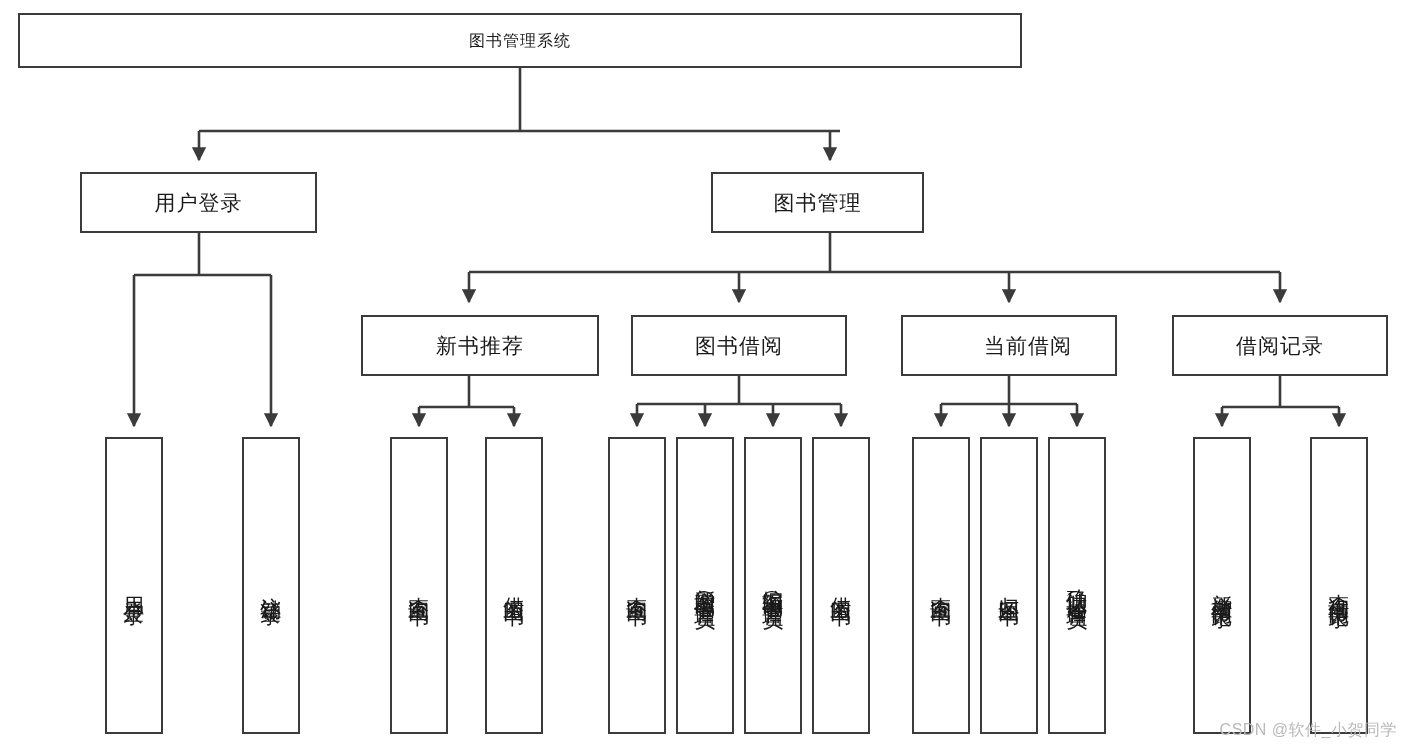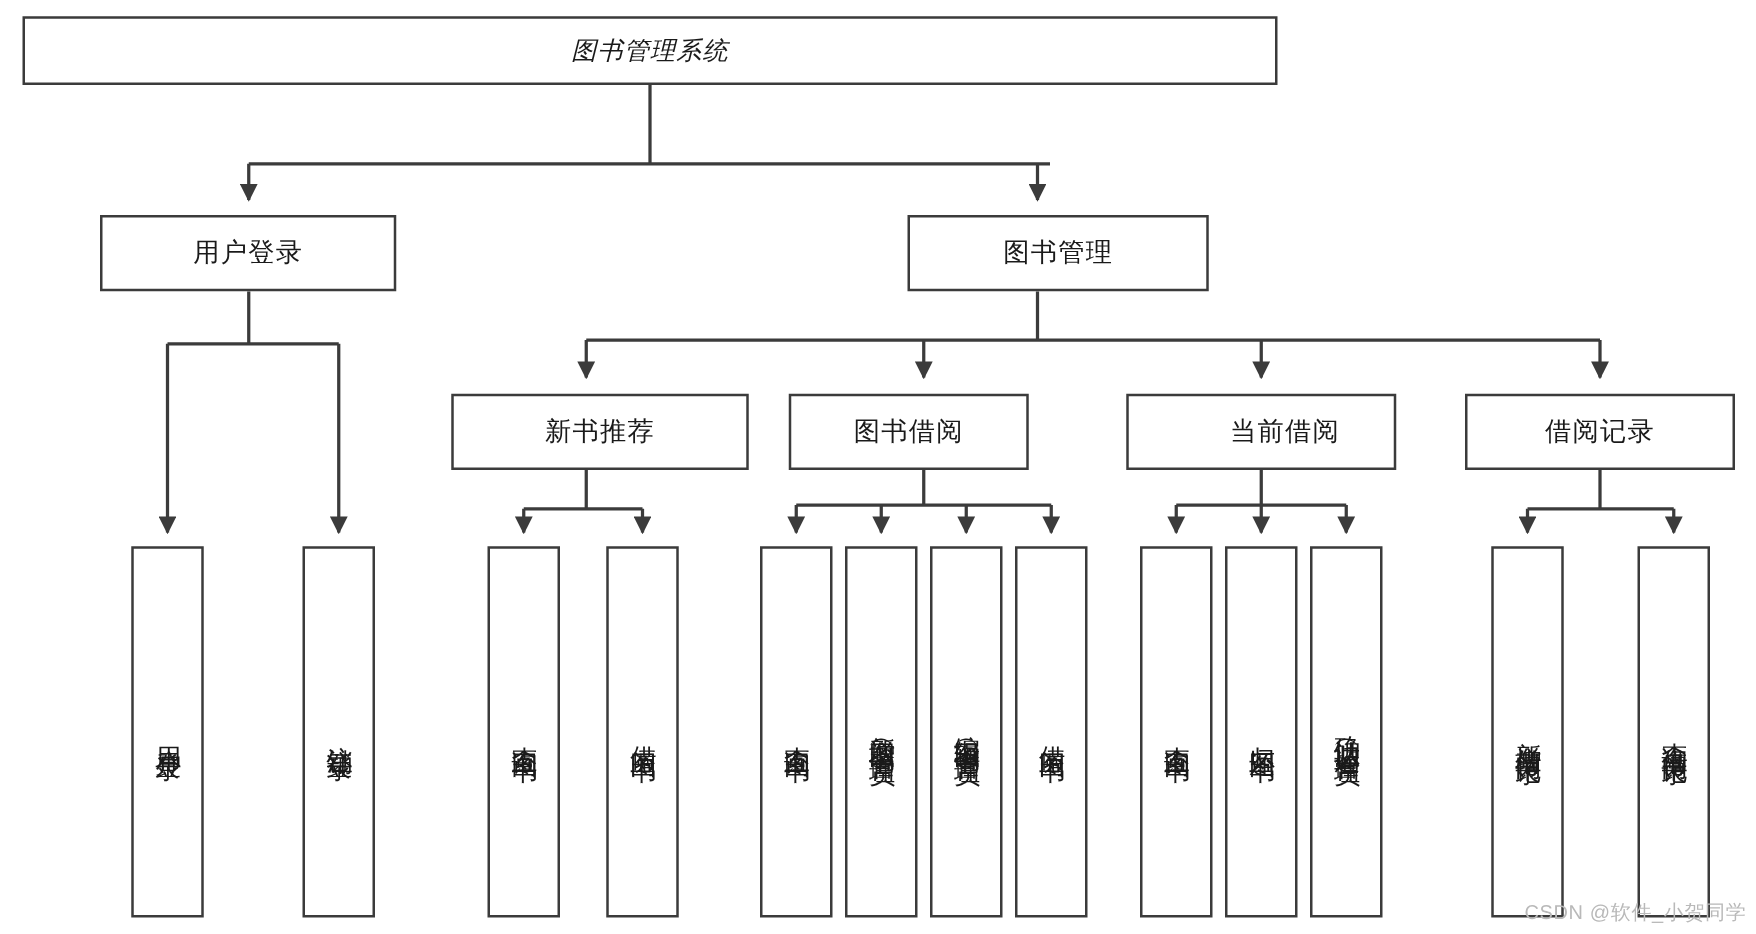--- a/index.html
+++ b/index.html
@@ -48,22 +48,21 @@
   }
   .node.vert .vtext {
     writing-mode: vertical-rl;
     text-orientation: upright;
     line-height: 1.22;
     letter-spacing: 3px;
     white-space: nowrap;
     text-align: center;
   }
   .node.root {
-    font-size: 20px;
-    font-style: italic;
+    font-size: 16px;
   }
   .watermark {
     position: absolute;
     right: 8px;
     bottom: 6px;
     font-size: 16px;
     color: #b9b9b9;
     letter-spacing: 0.5px;
     white-space: nowrap;
     z-index: 5;
@@ -126,29 +125,29 @@
   </svg>
 
   <div class="node horiz root" style="left:18px; top:13px; width:1004px; height:55px;">
     <span>图书管理系统</span>
   </div>
 
   <div class="node horiz" style="left:80px; top:172px; width:237px; height:61px;">
     <span>用户登录</span>
   </div>
 
-  <div class="node horiz" style="left:711px; top:172px; width:241px; height:61px;margin-left:15px;">
+  <div class="node horiz" style="left:711px; top:172px; width:213px; height:61px;">
     <span>图书管理</span>
   </div>
 
   <div class="node horiz" style="left:361px; top:315px; width:238px; height:61px;">
     <span>新书推荐</span>
   </div>
 
-  <div class="node horiz" style="left:631px; top:315px; width:192px; height:61px;">
+  <div class="node horiz" style="left:631px; top:315px; width:216px; height:61px;">
     <span>图书借阅</span>
   </div>
 
   <div class="node horiz" style="left:901px; top:315px; width:216px; height:61px;padding-left:38px;">
     <span>当前借阅</span>
   </div>
 
   <div class="node horiz" style="left:1172px; top:315px; width:216px; height:61px;align-items:center;">
     <span>借阅记录</span>
   </div>

